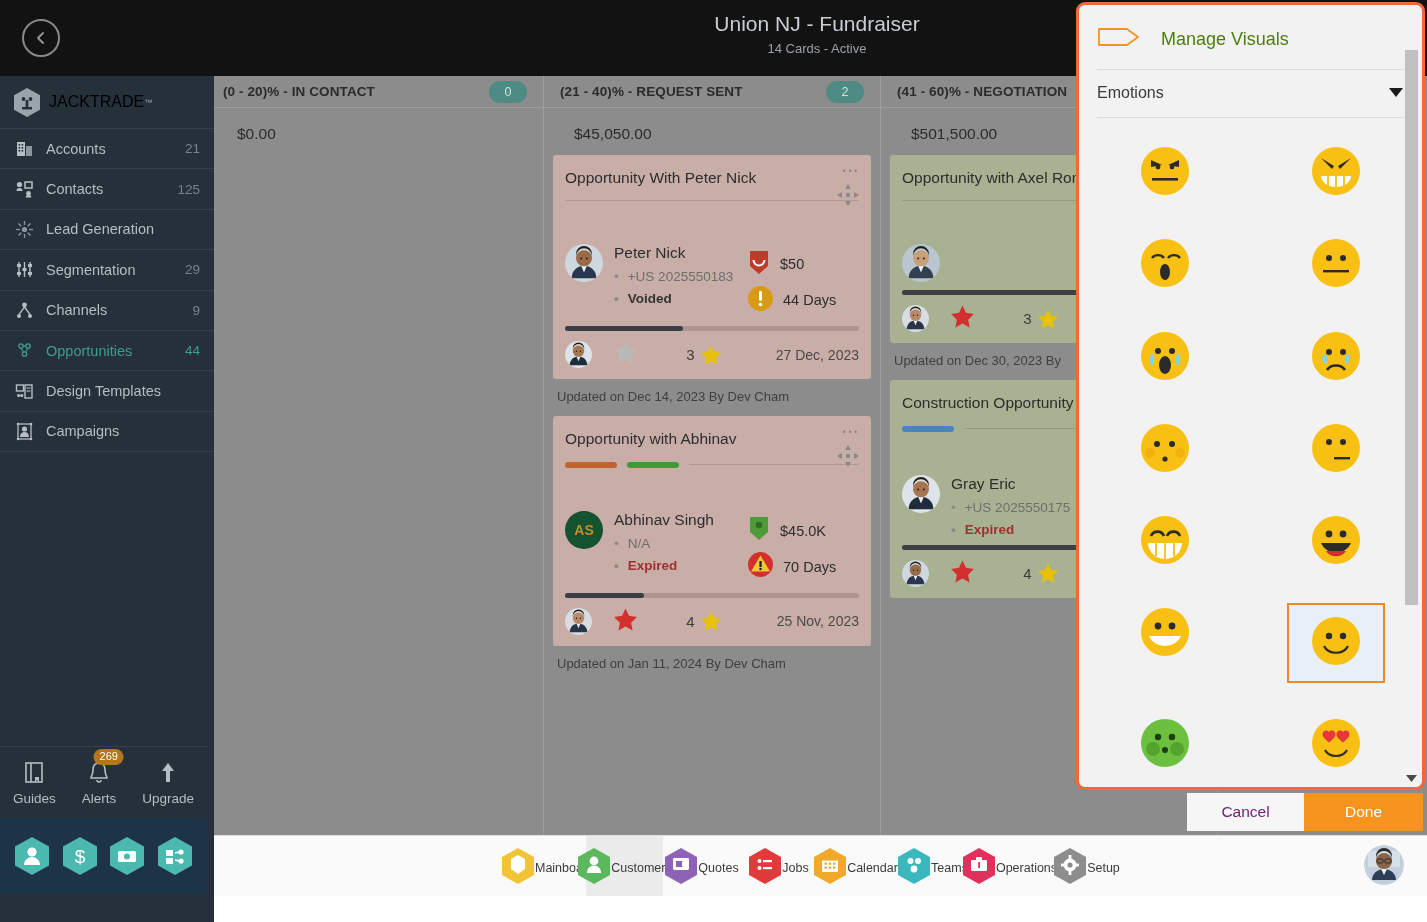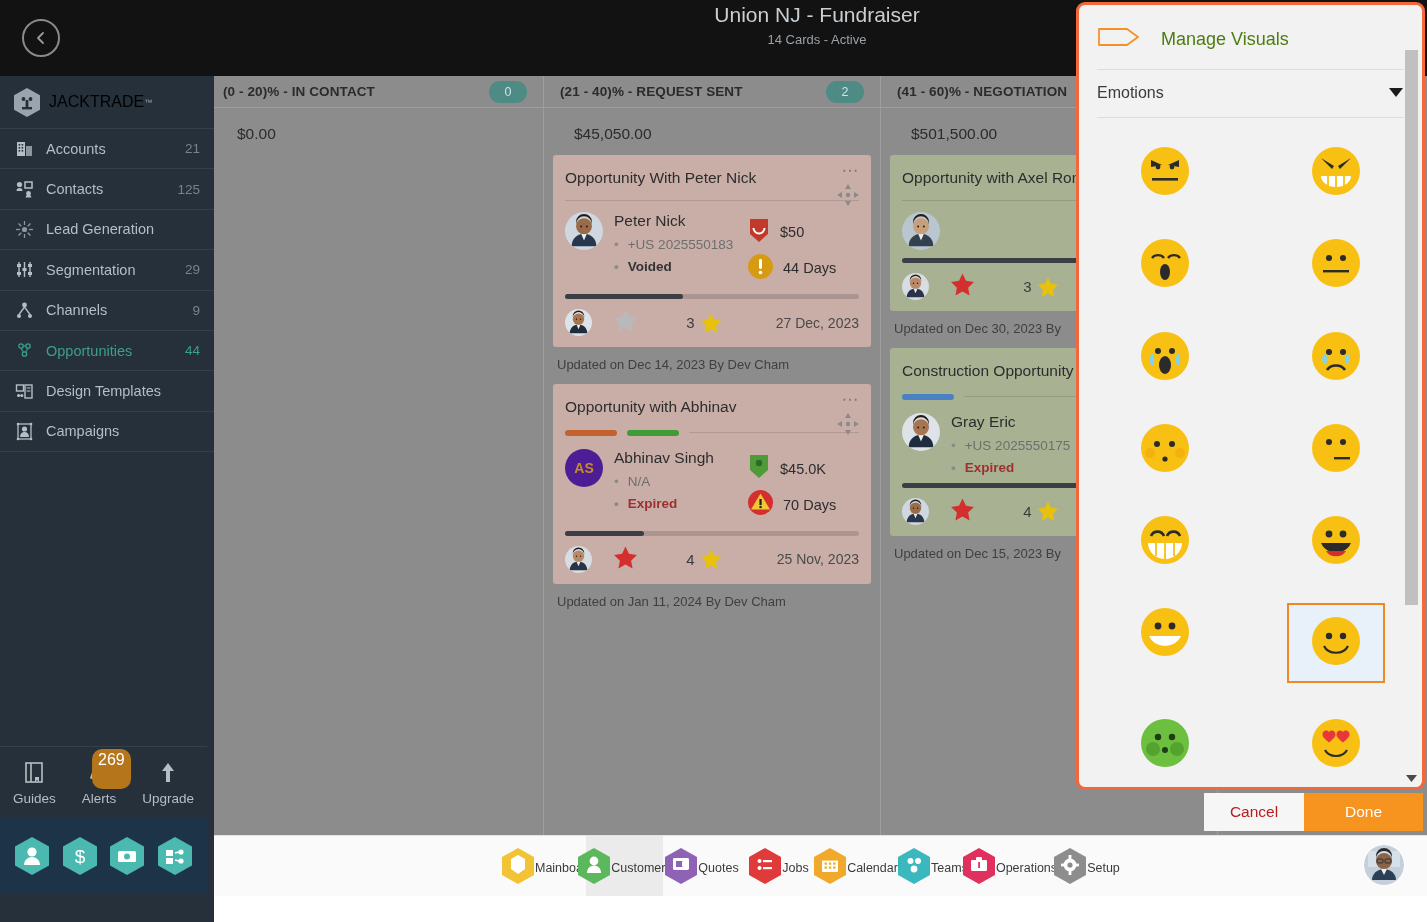--- a/index.html
+++ b/index.html
@@ -48,41 +48,41 @@
 
   .sidebar-tools {
     position: absolute; bottom: 104px; left: 0; width: 207px; height: 72px;
     display: flex; align-items: center; justify-content: space-around;
     border-top: 1px solid #32404c;
   }
   .tool { position: relative; text-align: center; color: #b6bec5; font-size: 13.5px; cursor: pointer; }
   .tool .tool-ico { display:block; height: 26px; margin-bottom: 5px; }
   .tool-badge {
     position: absolute; top: -11px; left: 50%; transform: translateX(-18%);
-    background: #b5751a; color: #fff; font-size: 16px;
-    border-radius: 10px; padding: 1px 6px 20px; line-height: 1.2;
+    background: #b5751a; color: #fff; font-size: 11px;
+    border-radius: 10px; padding: 1px 6px 2px; line-height: 1.2;
   }
   .sidebar-hexbar {
     position: absolute; bottom: 28px; left: 0; width: 207px; height: 76px;
     background: #1d3448; display: flex; align-items: center;
     justify-content: space-around; padding: 0 8px;
   }
   .hexbtn { width: 34px; height: 38px; position: relative; cursor: pointer; }
   .sidebar-foot {
     position: absolute; bottom: 0; left: 0; width: 207px; height: 28px;
     background: #25303b;
   }
 
   
   .board-header {
     position: absolute; left: 207px; top: 0; right: 0; height: 76px;
     background: #121212; color: #cfd3d6;
   }
   .board-title {
-    text-align: center; font-size: 21px; color: #c9ced2; padding-top: 3px;
+    text-align: center; font-size: 21px; color: #c9ced2; padding-top: 12px;
   }
   .board-sub { text-align: center; font-size: 13px; color: #9aa1a7; padding-top: 5px; }
   .next-arrow {
     position: absolute; right: 313px; top: 32px; width: 34px; height: 44px;
     background: #f6f6f6; border-radius: 5px 0 0 5px;
     display: flex; align-items: center; justify-content: center; cursor: pointer;
   }
 
   
   .board {
@@ -109,25 +109,25 @@
   .card.sage { background: #a9b193; }
   .card-title { font-size: 15.5px; color: #2d2d2d; line-height: 1.45; padding-right: 34px; }
   .card-dots {
     position: absolute; right: 11px; top: 7px; color: #7a7a7a;
     font-size: 17px; letter-spacing: 1.5px; cursor: pointer; line-height: 1;
   }
   .card-move { position: absolute; right: 12px; top: 29px; cursor: move; }
   .card-bars { display: flex; align-items: center; gap: 10px; margin: 11px 0 2px; }
   .bar { height: 6px; border-radius: 4px; width: 52px; }
   .card-sep { height: 1px; background: rgba(0,0,0,.12); margin: 11px 0 0; }
-  .card-body { display: flex; padding: 11px 0 4px; }
+  .card-body { display: flex; padding: 11px 0 4px; margin-top: 32px; }
   .card-left { flex: 1; display: flex; }
   .avatar { width: 38px; height: 38px; border-radius: 50%; overflow: hidden; flex: 0 0 38px; }
   .avatar.initials {
-    background: #4c1d95; color: #c98a2e; font-size: 14px; font-weight: 600;
+    background: #14532d; color: #c98a2e; font-size: 14px; font-weight: 600;
     display: flex; align-items: center; justify-content: center;
   }
   .person { padding-left: 11px; }
   .person-name { font-size: 15.5px; color: #2d2d2d; }
   .person-line { font-size: 13.5px; color: #6e6e6e; padding-top: 7px; }
   .person-line::before { content: "\2022"; padding-right: 9px; color: #8a8a8a; }
   .person-line.status-red { color: #9e3030; font-weight: bold; }
   .person-line.status-green { color: #2e7d32; font-weight: bold; }
   .person-line.status-dark { color: #333; font-weight: bold; }
   .card-right { width: 112px; flex: 0 0 112px; padding-top: 2px; }
@@ -201,21 +201,21 @@
     position: absolute; right: 4px; bottom: 2px; width: 13px; height: 14px;
     display: flex; align-items: center; justify-content: center;
   }
 
   
   .modal-actions {
     position: absolute; right: 4px; bottom: 91px; display: flex;
     align-items: stretch; z-index: 45;
   }
   .btn-cancel {
-    width: 100px; height: 38px; background: #f6f6f6; color: #b91c1c;
+    width: 117px; height: 38px; background: #f6f6f6; color: #701a75;
     font-size: 15.5px; border: none; cursor: pointer;
     font-family: "Liberation Sans", sans-serif;
   }
   .btn-done {
     width: 119px; height: 38px; background: #f79420; color: #fff;
     font-size: 15.5px; border: none; cursor: pointer;
     font-family: "Liberation Sans", sans-serif;
   }
 </style>
 </head>
@@ -735,21 +735,20 @@
                   </svg></div>
                 <div class="foot-star2">
                   <span class="cnt">4</span>
                   <svg width="22" height="22" viewBox="0 0 24 24">
                     <polygon points="12,1.5 15.3,8.5 23,9.5 17.4,15 18.8,22.5 12,18.8 5.2,22.5 6.6,15 1,9.5 8.7,8.5" fill="#e8c20a"></polygon>
                   </svg>
                 </div>
                 <div class="foot-date"></div>
               </div>
             </div>
-            <div class="card-updated">Updated on Dec 15, 2023 By</div>
           </div>
         </div>
       </div>
     </div>
 
   <div class="bottom-nav" id="bottom-nav">
       <div class="bn-item">
         <span class="bn-ico"><svg width="34" height="38" viewBox="0 0 34 38">
             <polygon points="17,1 33,10 33,28 17,37 1,28 1,10" fill="#f2c335"></polygon>
             <path d="M17 8 L24 12 L24 22 L17 27 L10 22 L10 12 Z" fill="#fff"></path>

